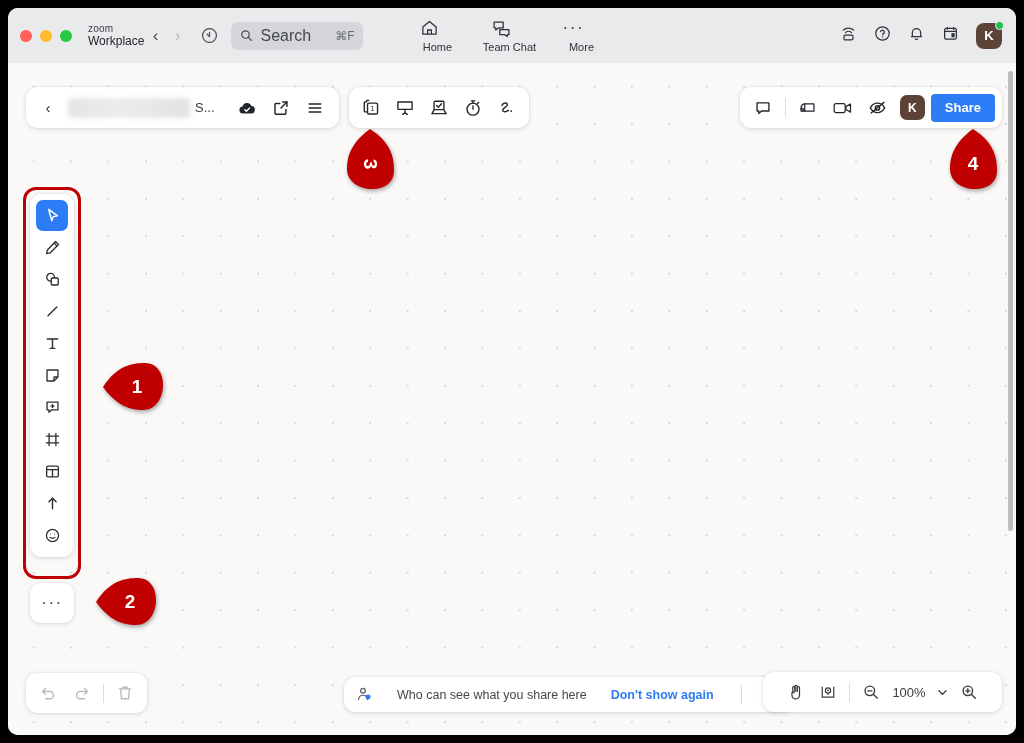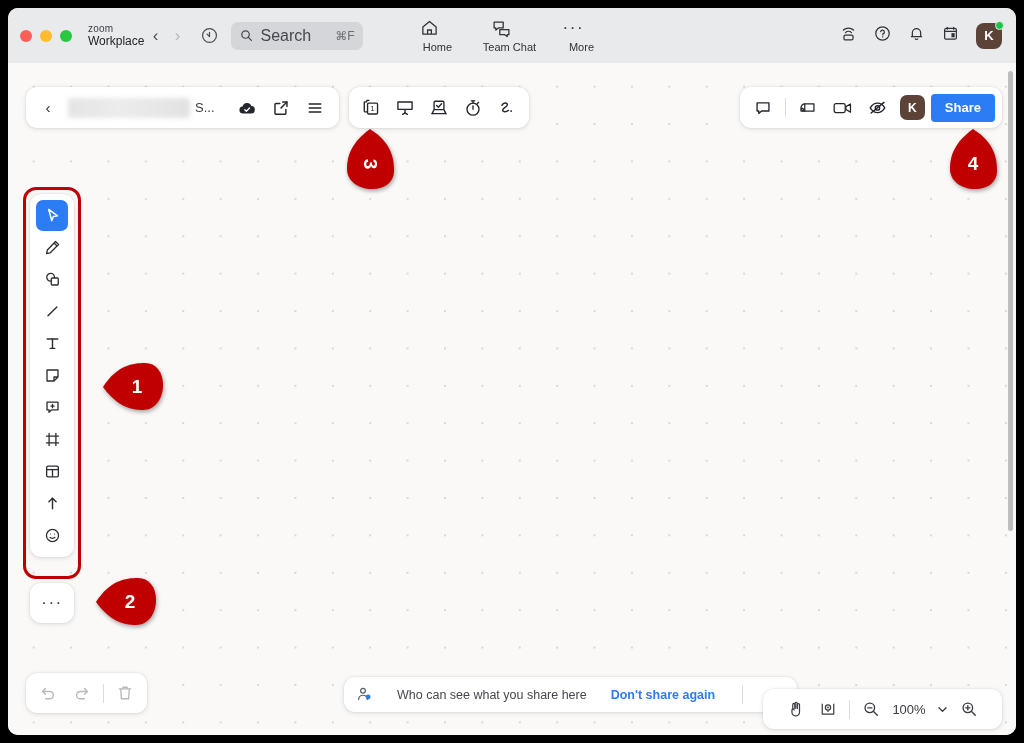--- a/index.html
+++ b/index.html
@@ -203,21 +203,21 @@
   #undo-panel .tbtn { color:#b8babd; }
 
   #notice-panel {
     left: 336px; bottom: 23px; height: 35px;
     padding: 0 12px; gap: 24px;
   }
   #notice-text { font-size: 12.5px; color: #44474c; }
   #notice-link { font-size: 12.5px; color: #2c7cf6; font-weight: 700; }
   #notice-close { font-size: 14px; color:#3c3f44; padding-left: 3px; display:flex; }
 
-  #zoom-panel { right: 14px; bottom: 6px; height: 40px; padding: 0 19px; gap: 4px; }
+  #zoom-panel { right: 14px; bottom: 23px; height: 40px; padding: 0 19px; gap: 4px; }
   #zoom-level { font-size: 13px; color:#3a3c41; width: 40px; text-align:center; }
   .zbtn { width: 28px; height: 28px; display:flex; align-items:center; justify-content:center; }
 
   
   .marker { position: absolute; }
   .marker svg { display: block; filter: drop-shadow(1px 2px 2px rgba(0,0,0,.35)); }
   .marker .mnum {
     position: absolute; inset: 0;
     display: flex; align-items: center; justify-content: center;
     color: #fff; font-size: 19px; font-weight: 700;
@@ -558,21 +558,21 @@
 
     <div class="panel" id="notice-panel">
       <span style="display:flex;">
         <svg width="17" height="17" viewBox="0 0 18 18" fill="none" stroke="#5b5e63" stroke-width="1.3">
           <circle cx="7.4" cy="5" r="2.5"></circle>
           <path d="M2.8 14.4 a4.6 4.6 0 0 1 9.2 0" stroke-linecap="round"></path>
           <circle cx="12.8" cy="11.6" r="2.6" fill="#2c7cf6" stroke="none"></circle>
         </svg>
       </span>
       <span id="notice-text">Who can see what you share here</span>
-      <span id="notice-link">Don't share again</span>
+      <span id="notice-link">Don't show again</span>
       <span class="vdiv"></span>
       <span id="notice-close">✕</span>
     </div>
 
     <div class="panel" id="zoom-panel">
       <div class="zbtn">
         <svg width="18" height="18" viewBox="0 0 20 20" fill="none" stroke="#3a3c41" stroke-width="1.35" stroke-linejoin="round" stroke-linecap="round">
           <path d="M6.4 10.4 V4.9 a1.25 1.25 0 0 1 2.5 0 v4.4"></path>
           <path d="M8.9 9.3 V3.9 a1.25 1.25 0 0 1 2.5 0 v5.4"></path>
           <path d="M11.4 9.3 V5.2 a1.25 1.25 0 0 1 2.5 0 v5.2"></path>

